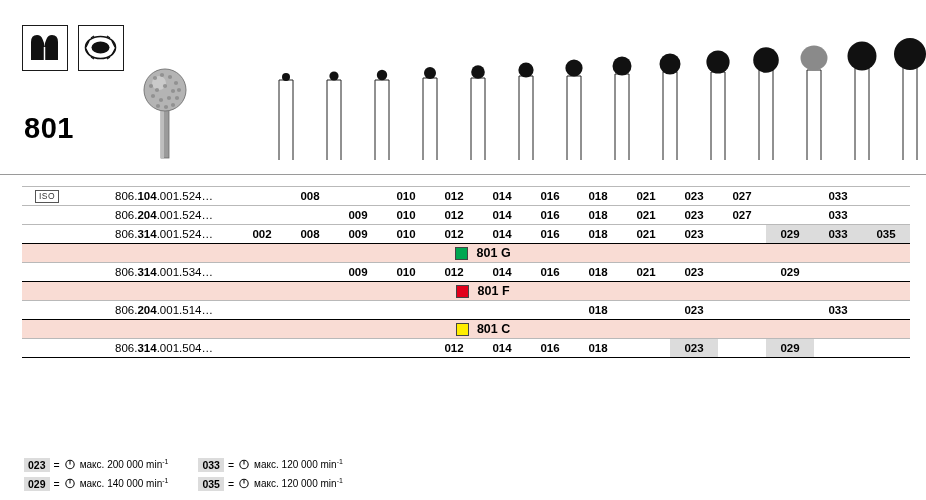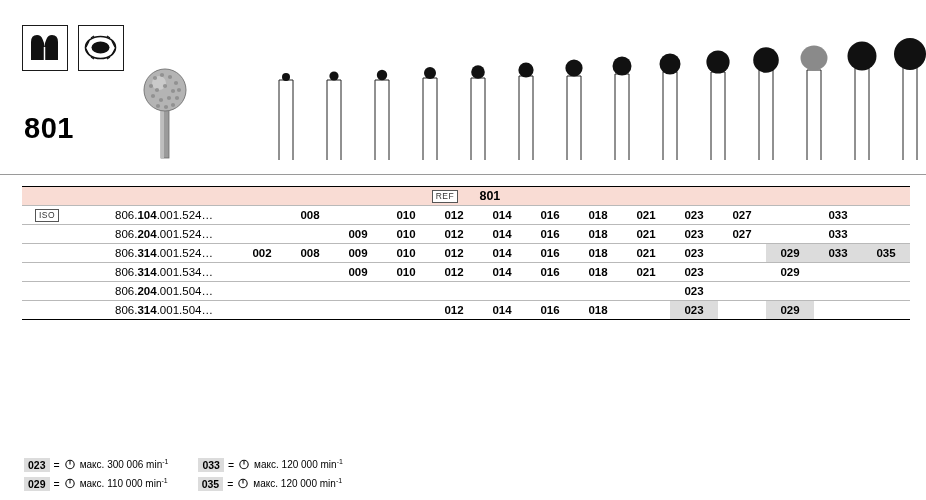--- a/index.html
+++ b/index.html
@@ -321,26 +321,20 @@
         <col style="width:48px">
       <col style="width:48px">
         <col style="width:48px">
         <col style="width:48px">
         <col style="width:48px">
       <col style="width:48px">
         <col style="width:48px">
     </colgroup>
     <tbody>
 
-      <tr class="band band-top">
-        <td class="label-cell" colspan="17">
-          <span class="ref-badge">REF</span>
-          <span class="band-ref-text">801</span>
-        </td>
-      </tr>
 
       <tr class="rowline">
         <td class="label-cell"><span class="iso-badge">ISO</span></td>
         <td></td>
         <td class="code-cell"><span class="thin">806.</span><span>104</span><span class="thin">.001.524…</span></td>
         <td></td>
         <td>008</td>
         <td></td>
         <td>010</td>
         <td>012</td>
@@ -388,59 +382,77 @@
         <td>016</td>
         <td>018</td>
         <td>021</td>
         <td>023</td>
         <td></td>
         <td class="hl">029</td>
         <td class="hl">033</td>
         <td class="hl">035</td>
       </tr>
 
+      <tr class="band band-top">
+        <td class="label-cell" colspan="17">
+          <span class="swatch" style="background:#00a651"></span>
+          <span class="grade-text">801 G</span>
+        </td>
+      </tr>
       <tr class="rowline">
         <td></td>
           <td></td>
         <td class="code-cell"><span class="thin">806.</span><span>314</span><span class="thin">.001.534…</span></td>
         <td></td>
         <td></td>
         <td>009</td>
         <td>010</td>
         <td>012</td>
         <td>014</td>
         <td>016</td>
         <td>018</td>
         <td>021</td>
         <td>023</td>
         <td></td>
         <td>029</td>
         <td></td>
         <td></td>
       </tr>
 
-
+      <tr class="band band-top">
+        <td class="label-cell" colspan="17">
+          <span class="swatch" style="background:#e2001a"></span>
+          <span class="grade-text">801 F</span>
+        </td>
+      </tr>
       <tr class="rowline">
         <td></td>
           <td></td>
-        <td class="code-cell"><span class="thin">806.</span><span>204</span><span class="thin">.001.504…</span></td>
-        <td></td>
-        <td></td>
-        <td></td>
-        <td></td>
-        <td></td>
-        <td></td>
-        <td></td>
-        <td></td>
+        <td class="code-cell"><span class="thin">806.</span><span>204</span><span class="thin">.001.514…</span></td>
+        <td></td>
+        <td></td>
+        <td></td>
+        <td></td>
+        <td></td>
+        <td></td>
+        <td></td>
+        <td>018</td>
         <td></td>
         <td>023</td>
         <td></td>
         <td></td>
-        <td></td>
-        <td></td>
+        <td>033</td>
+        <td></td>
+      </tr>
+
+      <tr class="band band-top">
+        <td class="label-cell" colspan="17">
+          <span class="swatch" style="background:#ffed00"></span>
+          <span class="grade-text">801 C</span>
+        </td>
       </tr>
       <tr class="rowline">
         <td></td>
           <td></td>
         <td class="code-cell"><span class="thin">806.</span><span>314</span><span class="thin">.001.504…</span></td>
         <td></td>
         <td></td>
         <td></td>
         <td></td>
         <td>012</td>
@@ -467,21 +479,21 @@
   <div class="fn-row">
     <div class="fn-item">
       <span class="fn-code">023</span>
       <span class="fn-eq">=</span>
       <span class="fn-icon">
         <svg width="12" height="12" viewBox="0 0 12 12">
             <circle cx="6" cy="6.5" r="4.2" fill="none" stroke="#111" stroke-width="1.1"></circle>
             <path d="M6 2.3 L6 6.5" stroke="#111" stroke-width="1.1"></path>
           </svg>
       </span>
-      <span class="fn-text"><span>макс. 300 006 min</span><sup>-1</sup></span>
+      <span class="fn-text"><span>макс. 200 000 min</span><sup>-1</sup></span>
     </div>
     <div class="fn-item col2">
       <span class="fn-code">033</span>
       <span class="fn-eq">=</span>
       <span class="fn-icon">
         <svg width="12" height="12" viewBox="0 0 12 12">
             <circle cx="6" cy="6.5" r="4.2" fill="none" stroke="#111" stroke-width="1.1"></circle>
             <path d="M6 2.3 L6 6.5" stroke="#111" stroke-width="1.1"></path>
           </svg>
       </span>
@@ -491,21 +503,21 @@
   <div class="fn-row">
     <div class="fn-item">
       <span class="fn-code">029</span>
       <span class="fn-eq">=</span>
       <span class="fn-icon">
         <svg width="12" height="12" viewBox="0 0 12 12">
             <circle cx="6" cy="6.5" r="4.2" fill="none" stroke="#111" stroke-width="1.1"></circle>
             <path d="M6 2.3 L6 6.5" stroke="#111" stroke-width="1.1"></path>
           </svg>
       </span>
-      <span class="fn-text"><span>макс. 110 000 min</span><sup>-1</sup></span>
+      <span class="fn-text"><span>макс. 140 000 min</span><sup>-1</sup></span>
     </div>
     <div class="fn-item col2">
       <span class="fn-code">035</span>
       <span class="fn-eq">=</span>
       <span class="fn-icon">
         <svg width="12" height="12" viewBox="0 0 12 12">
             <circle cx="6" cy="6.5" r="4.2" fill="none" stroke="#111" stroke-width="1.1"></circle>
             <path d="M6 2.3 L6 6.5" stroke="#111" stroke-width="1.1"></path>
           </svg>
       </span>

